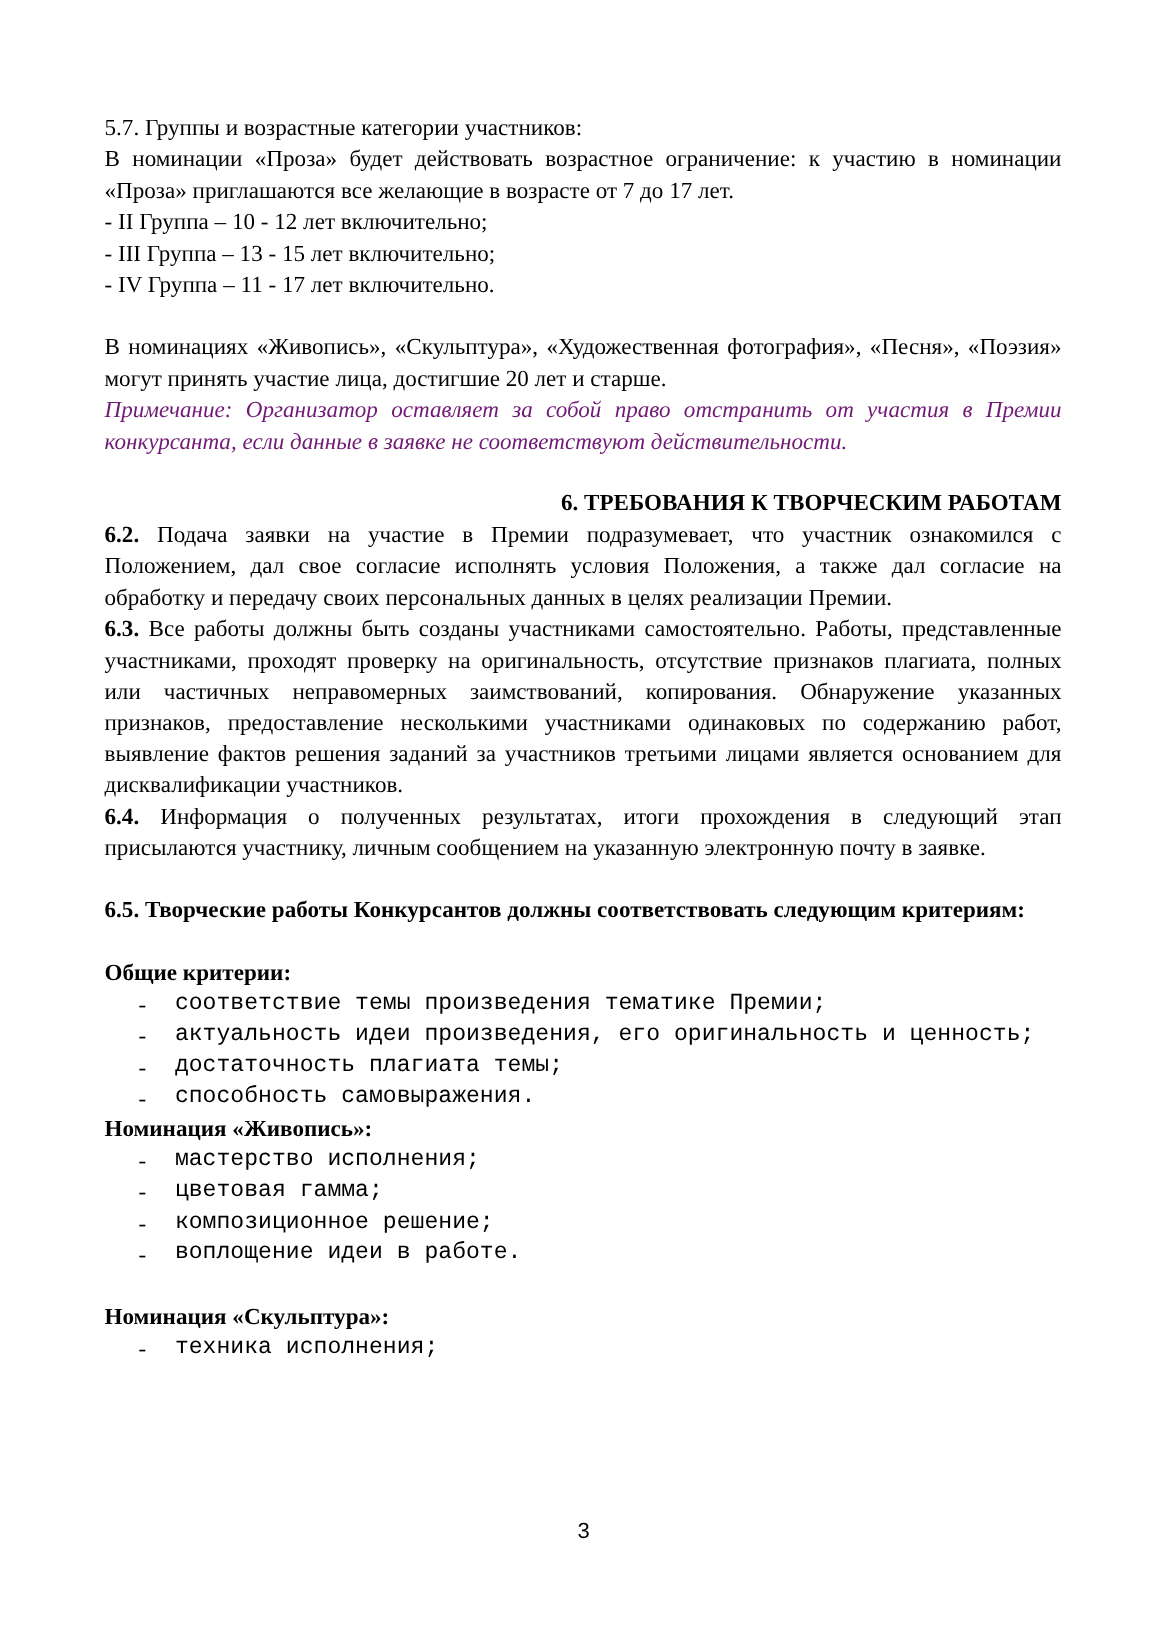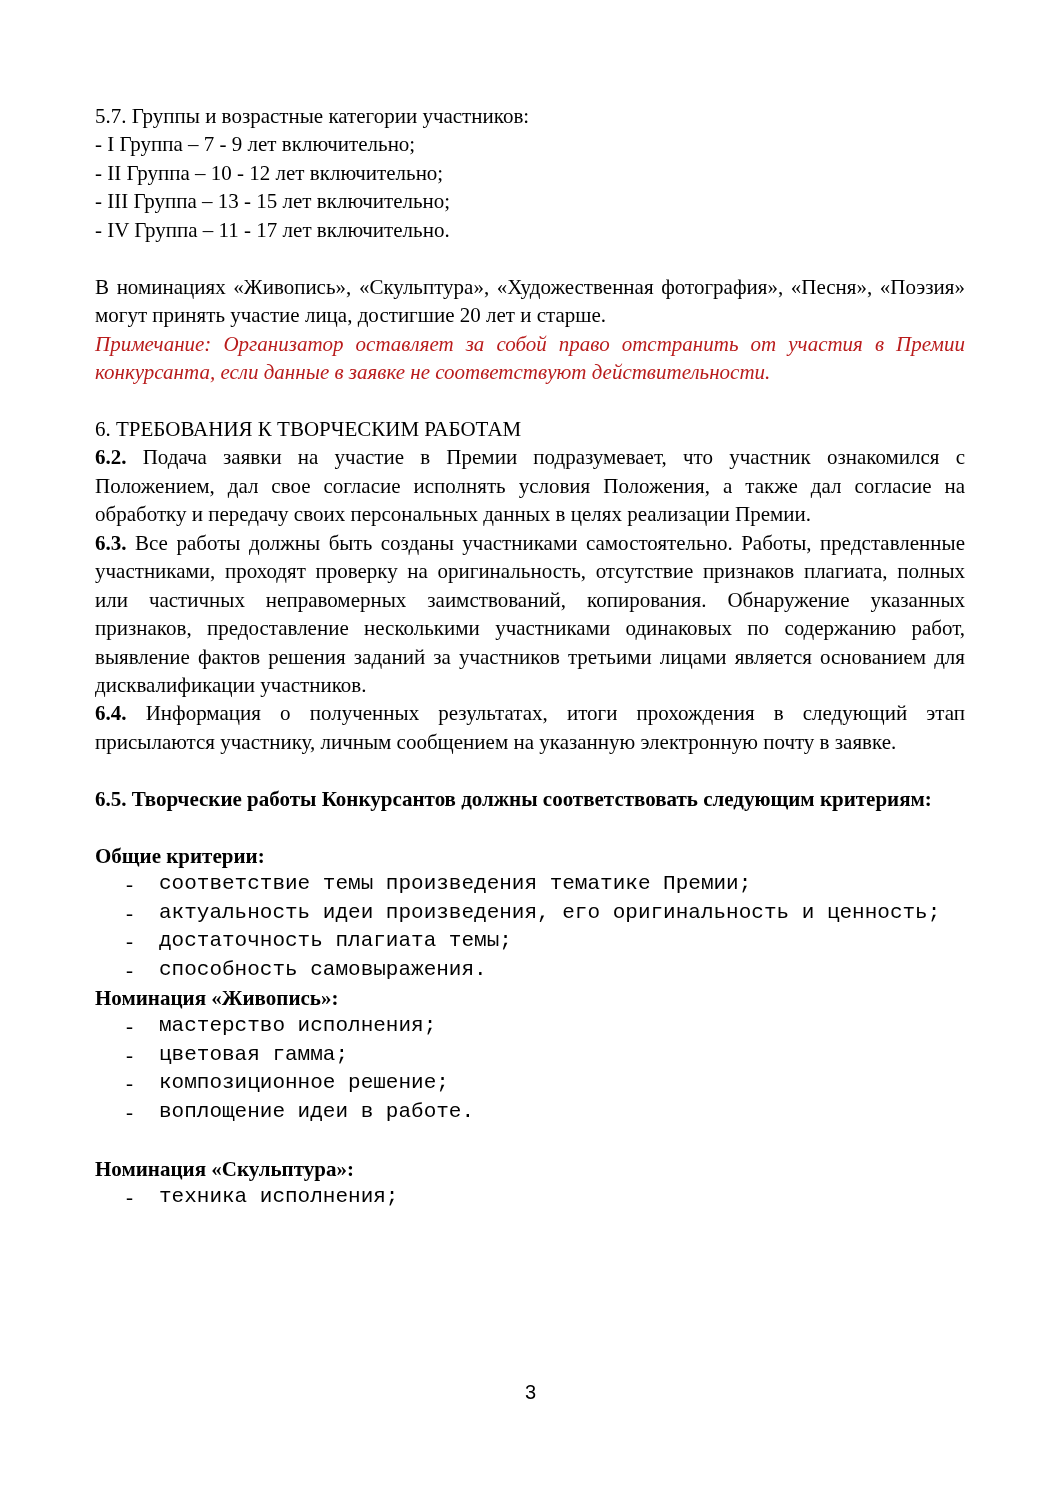--- a/index.html
+++ b/index.html
@@ -12,24 +12,24 @@
     padding: 102px 96px 0 95px;
     font-family: "Liberation Serif", serif;
     font-size: 21px;
     line-height: 28.45px;
     color: #000000;
     overflow: hidden;
   }
   p { margin: 0; }
   .just { text-align: justify; text-align-last: left; }
   .spacer { height: 28.45px; }
-  .note { color: #b91c1c; font-style: italic; }
+  .note { color: #701a75; font-style: italic; }
   .heading-center {
-    text-align: left;
-    font-weight: normal;
+    text-align: right;
+    font-weight: bold;
   }
   .bold { font-weight: bold; }
   .bullet { display: flex; }
   .bullet .dash {
     flex: 0 0 33px;
     padding-left: 31px;
     box-sizing: content-box;
   }
   .bullet .btext { flex: 1; font-family: Liberation Mono, monospace; }
   .pagenum {
@@ -41,21 +41,21 @@
     font-family: "Liberation Sans", sans-serif;
     font-size: 20px;
   }
 </style>
 </head>
 <body>
 
 <div class="page">
 
   <p>5.7. Группы и возрастные категории участников:</p>
-  <p>- I Группа – 7 - 9 лет включительно;</p>
+  <p class="just">В номинации «Проза» будет действовать возрастное ограничение: к участию в номинации «Проза» приглашаются все желающие в возрасте от 7 до 17 лет.</p>
   <p>- II Группа – 10 - 12 лет включительно;</p>
   <p>- III Группа – 13 - 15 лет включительно;</p>
   <p>- IV Группа – 11 - 17 лет включительно.</p>
 
   <div class="spacer"></div>
 
   <p class="just">В номинациях «Живопись», «Скульптура», «Художественная фотография», «Песня», «Поэзия» могут принять участие лица, достигшие 20 лет и старше.</p>
   <p class="just note">Примечание: Организатор оставляет за собой право отстранить от участия в Премии конкурсанта, если данные в заявке не соответствуют действительности.</p>
 
   <div class="spacer"></div>

